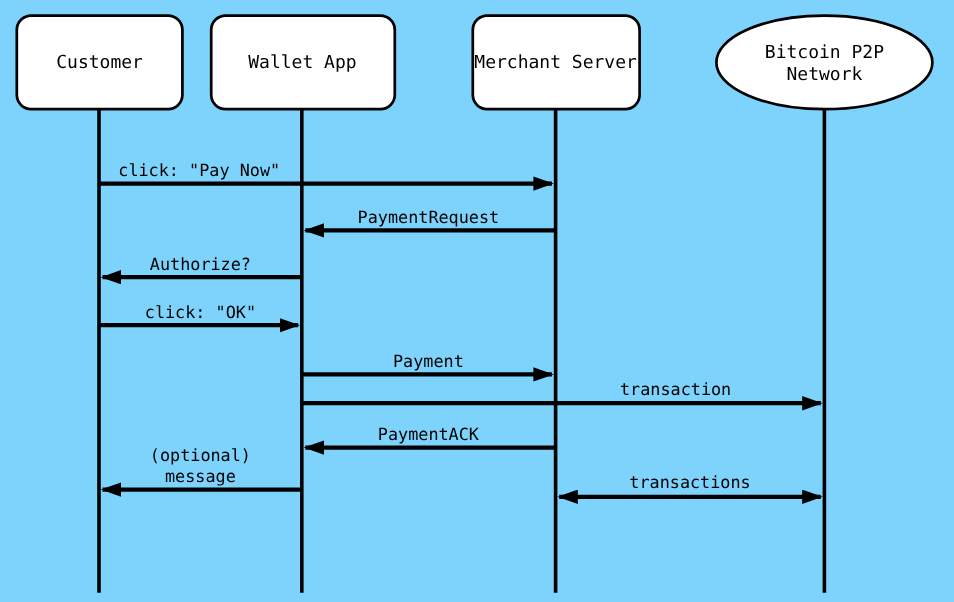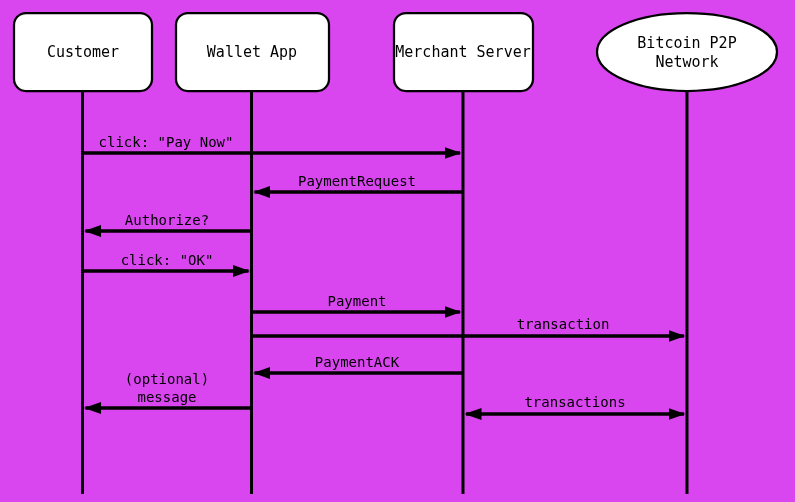--- a/index.html
+++ b/index.html
@@ -8,21 +8,21 @@
     background: #ffffff;
     width: 795px;
     height: 502px;
     overflow: hidden;
     font-family: "DejaVu Sans Mono", "Liberation Mono", monospace;
   }
   .diagram-stage {
     position: relative;
     width: 795px;
     height: 502px;
-    background: #d946ef;
+    background: #7dd3fc;
   }
   svg text {
     font-family: "DejaVu Sans Mono", "Liberation Mono", monospace;
     fill: #000000;
   }
   .actor-label { font-size: 15px; }
   .msg-label   { font-size: 14px; }
   .shape {
     fill: #ffffff;
     stroke: #000000;

